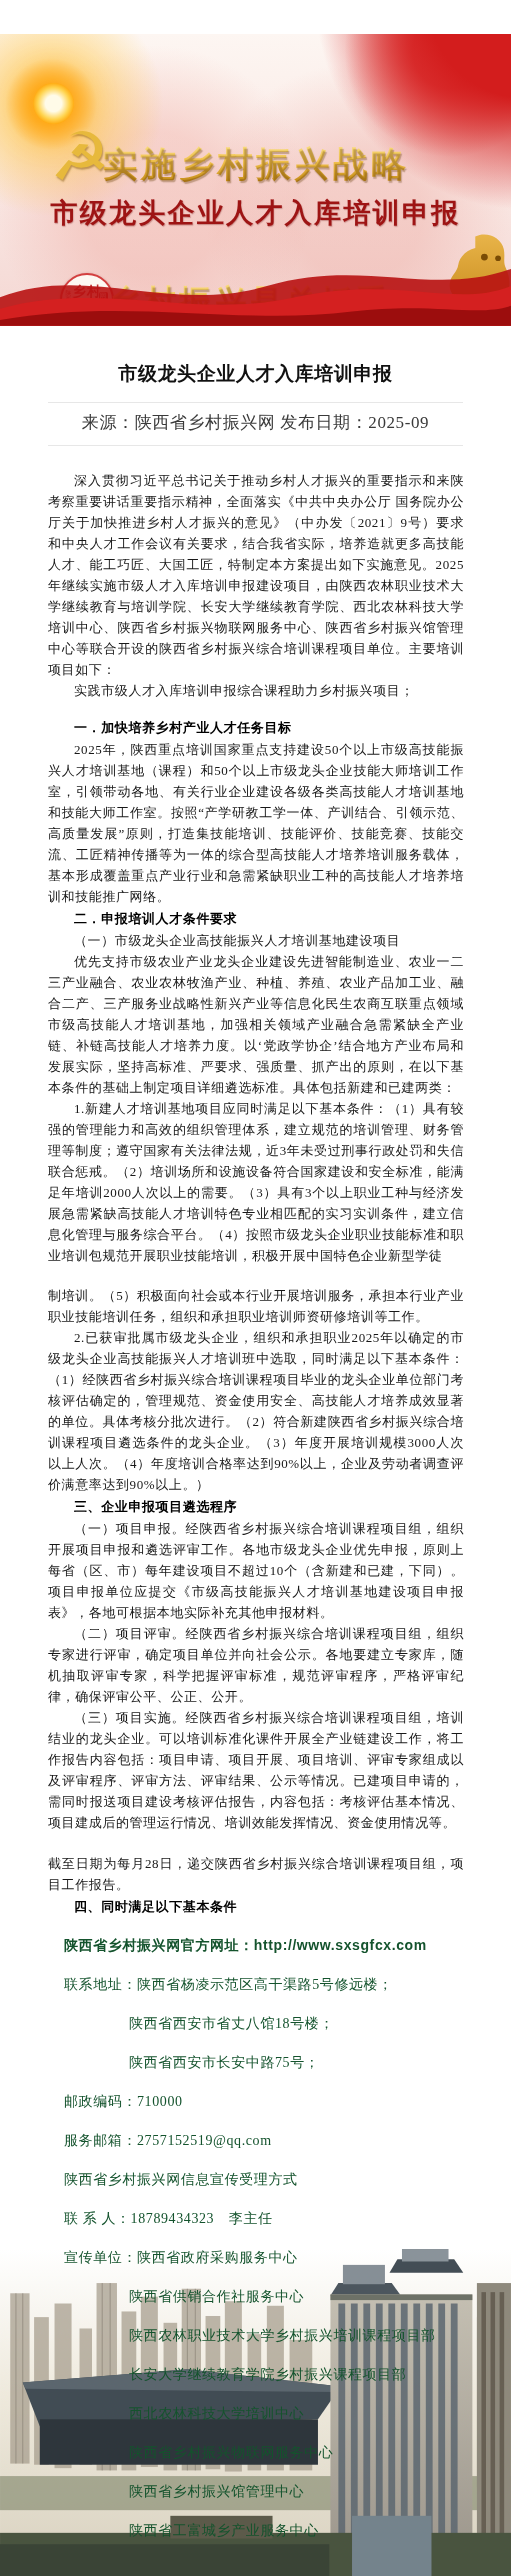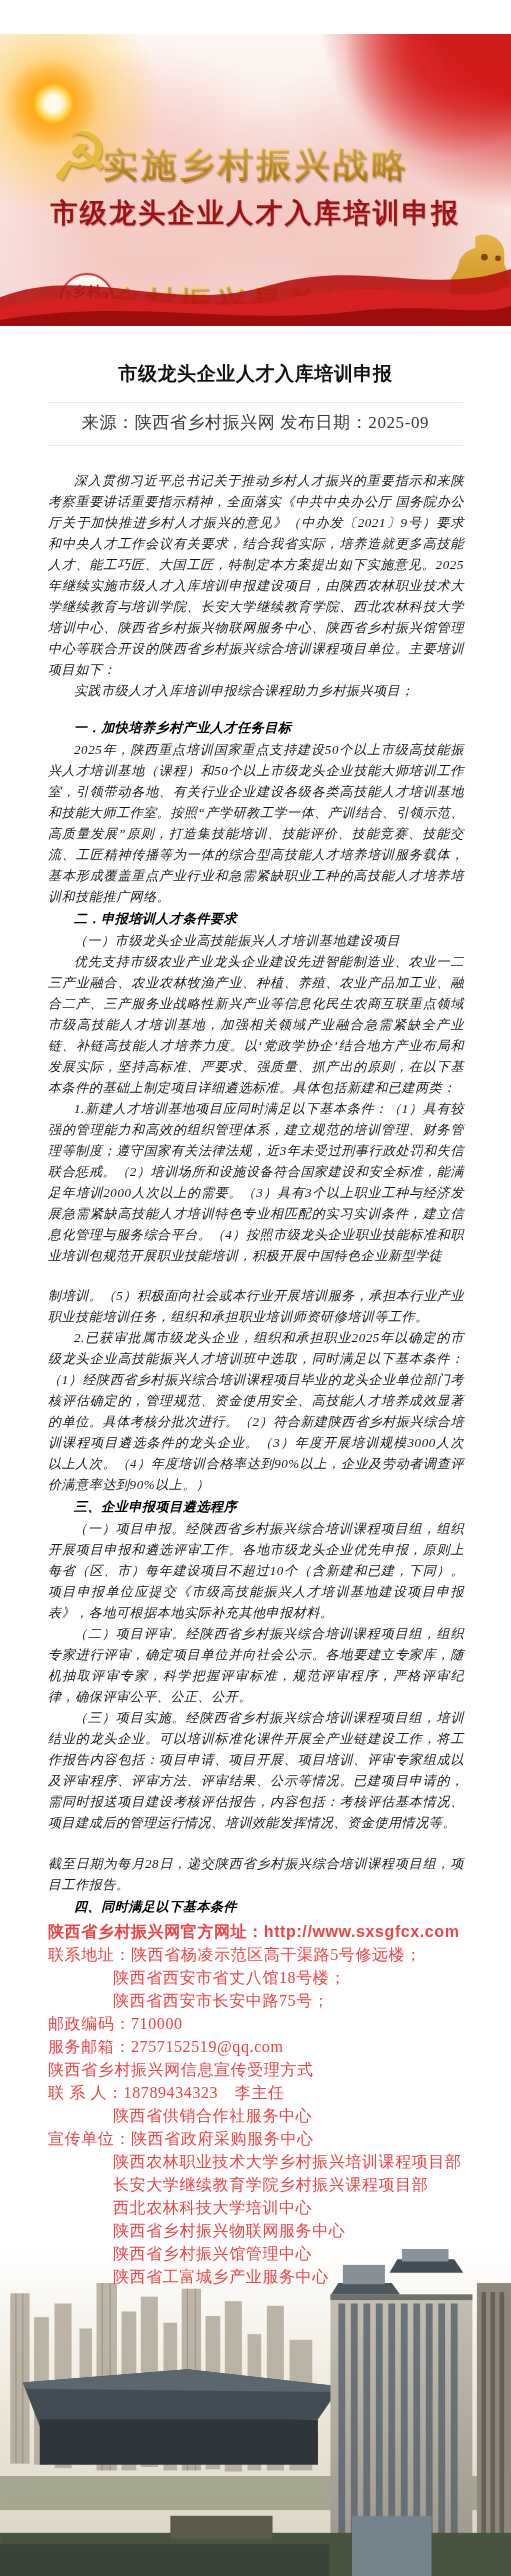--- a/index.html
+++ b/index.html
@@ -40,30 +40,30 @@
       border-radius:1.7px;padding:0.6px 1.1px;line-height:6.8px;}
   .lion{position:absolute;right:-3.4px;top:198px;}
   .banner-waves{position:absolute;left:0;bottom:0;}
   
   .article{position:relative;z-index:2;}
   .article-title{padding-top:361px;margin:0;text-align:center;font-family:"Liberation Sans",sans-serif;
       font-weight:bold;font-size:19px;letter-spacing:0.6px;color:#111;}
   .divider{border:none;border-top:0.6px solid #e7e7e7;margin:14.8px 48px 0 48px;}
   .source-line{margin:8px 0 0 0;text-align:center;font-size:17px;color:#3a3a3a;letter-spacing:0.6px;}
   .divider2{border:none;border-top:0.6px solid #e7e7e7;margin:11.4px 48px 0 48px;}
-  .article-body{margin:24px 47px 0 48px;text-align:justify;font-style:italic;}
+  .article-body{margin:24px 47px 0 48px;text-align:justify;}
   .body-p{margin:0;font-size:13px;line-height:21px;text-indent:2em;letter-spacing:0.6px;color:#181818;}
   .body-p.no-indent{text-indent:0;}
   .sec-heading{margin:0;font-size:13px;line-height:23px;text-indent:2em;letter-spacing:0.6px;
       font-family:"Liberation Sans",sans-serif;font-weight:bold;color:#000000;}
   .gap{height:19.3px;}
   .gap-small{height:14.8px;}
   
   .contact{position:relative;z-index:2;margin:2.3px 47px 0 48px;}
-  .contact-line{margin:0;font-size:16px;line-height:23px;letter-spacing:0.6px;color:#ef4444;}
+  .contact-line{margin:16px;font-size:14px;line-height:23px;letter-spacing:0.6px;color:#14532d;}
   .contact-line.bold{font-weight:bold;font-family:"Liberation Sans",sans-serif;}
   .contact-line.indent{padding-left:65px;}
   
   .photo{position:absolute;left:0;top:2249px;width:511px;height:327px;z-index:1;}
 </style>
 </head>
 <body>
 
 <div class="page">
 
@@ -127,22 +127,22 @@
       </div>
     <div class="contact">
         <p class="contact-line bold">陕西省乡村振兴网官方网址：http://www.sxsgfcx.com</p>
         <p class="contact-line">联系地址：陕西省杨凌示范区高干渠路5号修远楼；</p>
         <p class="contact-line indent">陕西省西安市省丈八馆18号楼；</p>
         <p class="contact-line indent">陕西省西安市长安中路75号；</p>
         <p class="contact-line">邮政编码：710000</p>
         <p class="contact-line">服务邮箱：2757152519@qq.com</p>
         <p class="contact-line">陕西省乡村振兴网信息宣传受理方式</p>
         <p class="contact-line">联 系 人：18789434323　李主任</p>
+        <p class="contact-line">宣传单位：陕西省政府采购服务中心</p>
         <p class="contact-line indent">陕西省供销合作社服务中心</p>
-        <p class="contact-line">宣传单位：陕西省政府采购服务中心</p>
         <p class="contact-line indent">陕西农林职业技术大学乡村振兴培训课程项目部</p>
         <p class="contact-line indent">长安大学继续教育学院乡村振兴课程项目部</p>
         <p class="contact-line indent">西北农林科技大学培训中心</p>
         <p class="contact-line indent">陕西省乡村振兴物联网服务中心</p>
         <p class="contact-line indent">陕西省乡村振兴馆管理中心</p>
         <p class="contact-line indent">陕西省工富城乡产业服务中心</p>
       </div>
   </div>
 
   <svg class="photo" width="511" height="327" viewBox="0 0 900 576">

